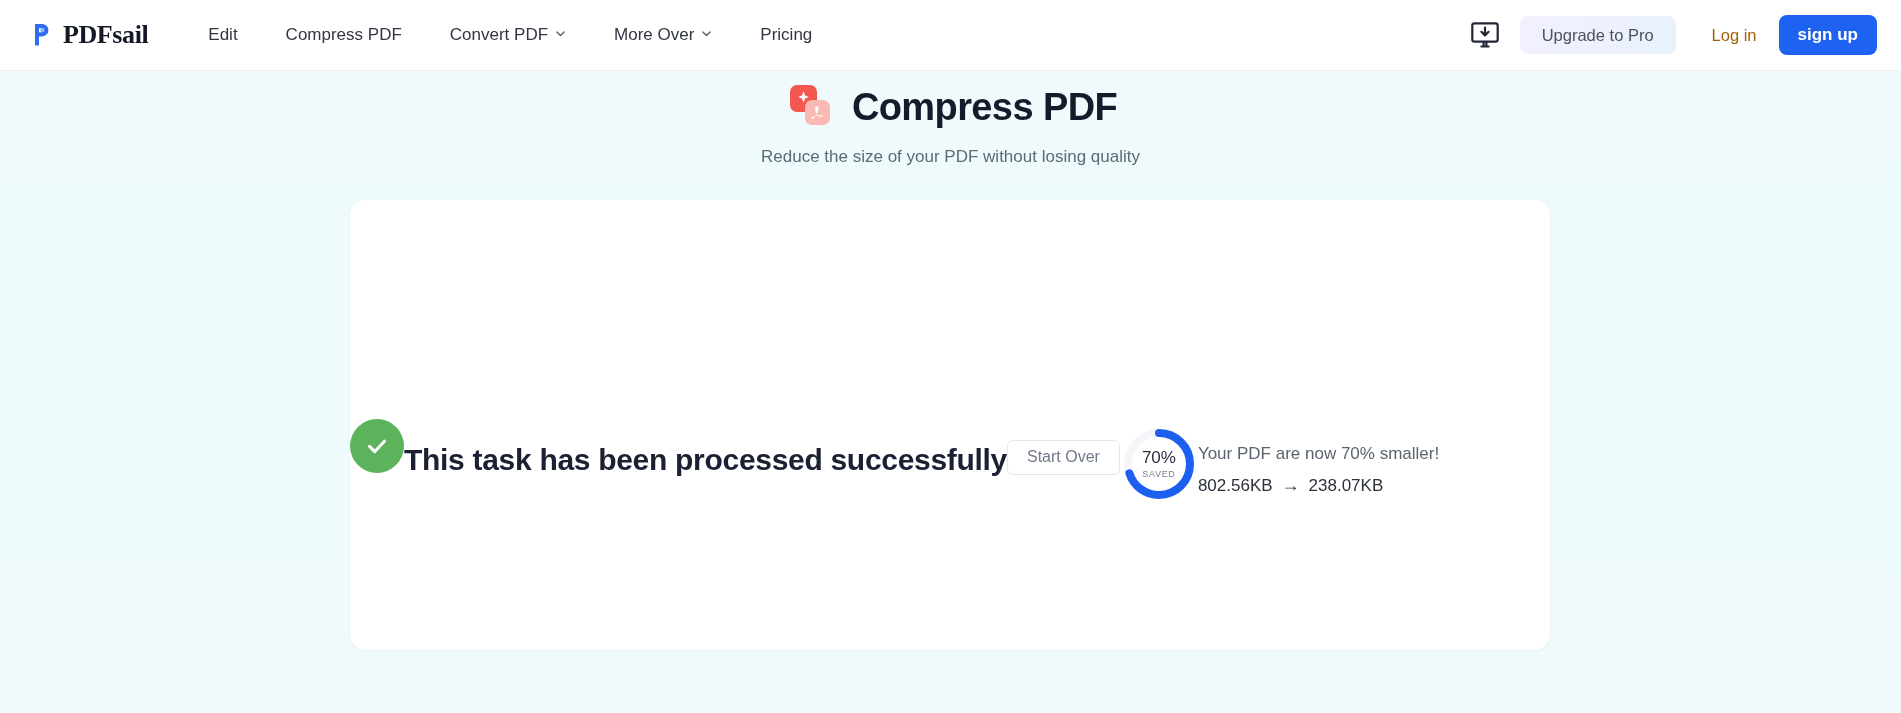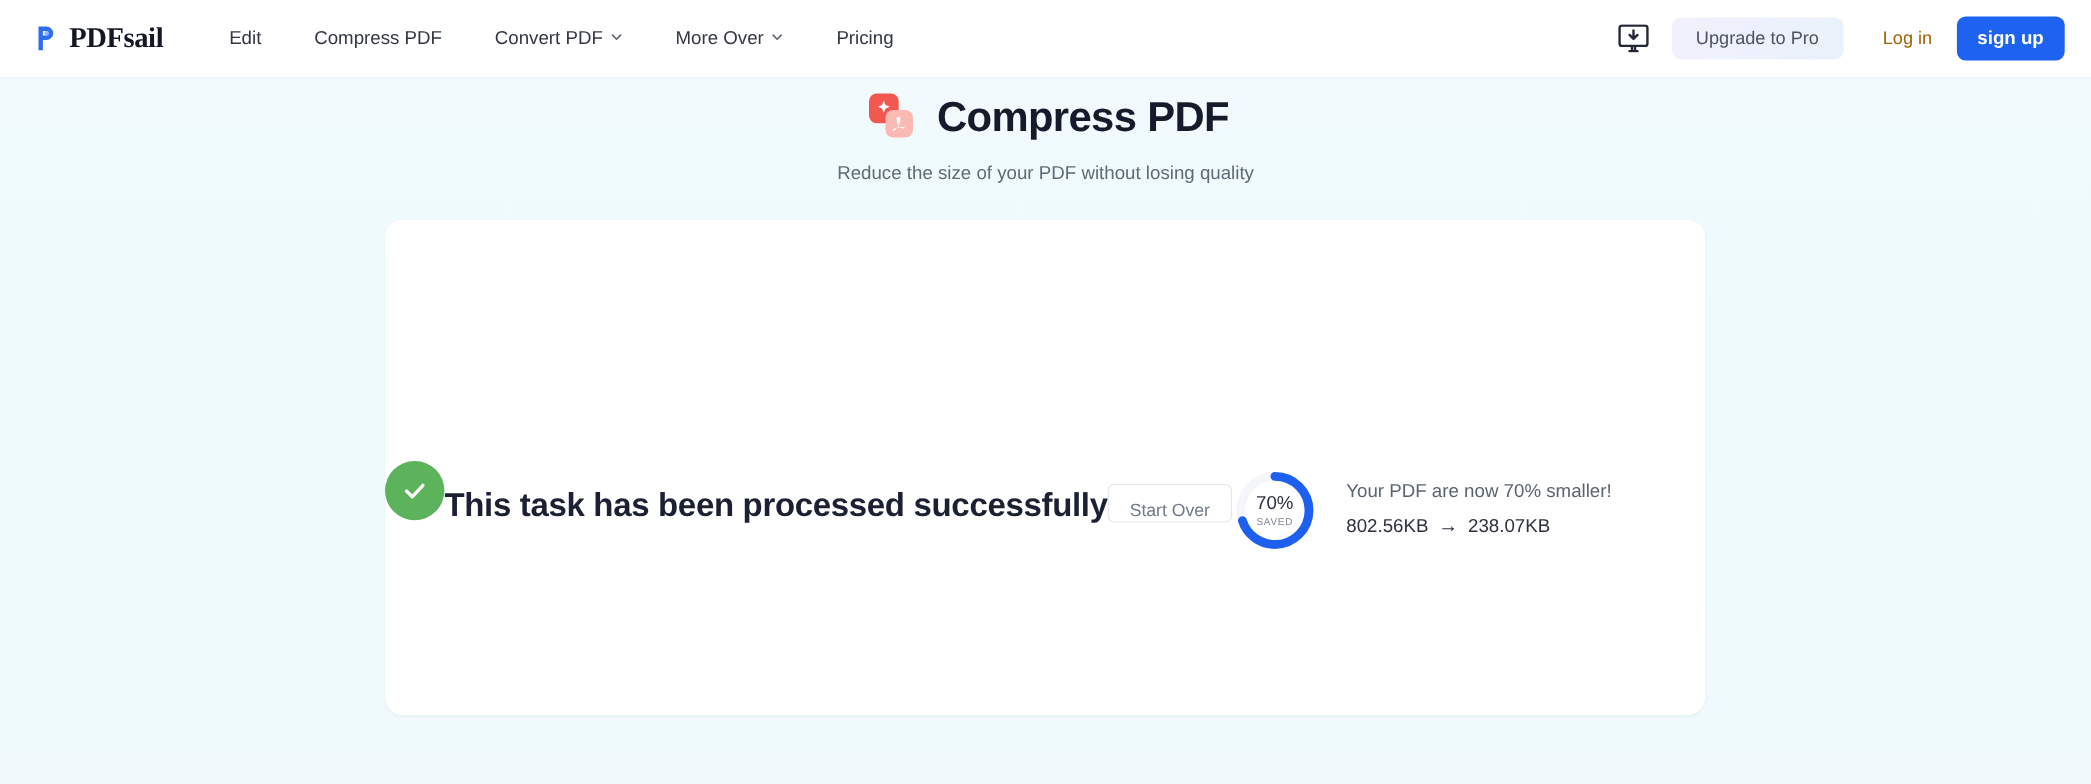--- a/index.html
+++ b/index.html
@@ -220,36 +220,35 @@
     border: none;
     font-family: inherit;
     white-space: nowrap;
   }
 
   .btn-startover {
     margin-top: 22px;
     height: 35px;
     padding: 0 19px;
     display: flex;
-    align-items: flex-end;
+    align-items: center;
     background: #ffffff;
     border: 1px solid #e3e7ec;
     border-radius: 6px;
     color: #70798c;
     font-size: 16px;
     cursor: pointer;
     font-family: inherit;
     white-space: nowrap;
   }
 
   .stats {
     margin-top: 36px;
     display: flex;
-    align-items: flex-start;
-    gap: 26px;
+    align-items: center;
   }
 
   .donut-wrap {
     position: relative;
     width: 78px;
     height: 78px;
     flex: 0 0 auto;
   }
   .donut-wrap svg { display: block; }
   .donut-label {

